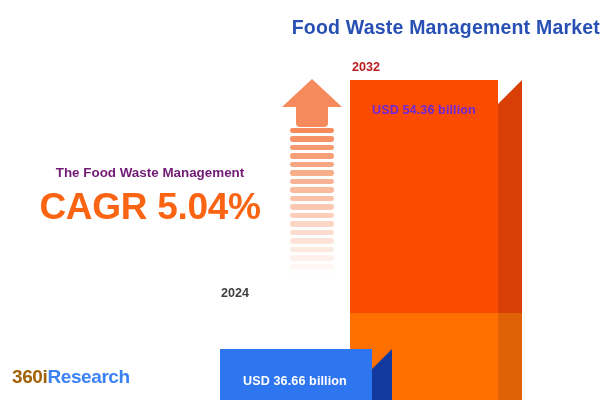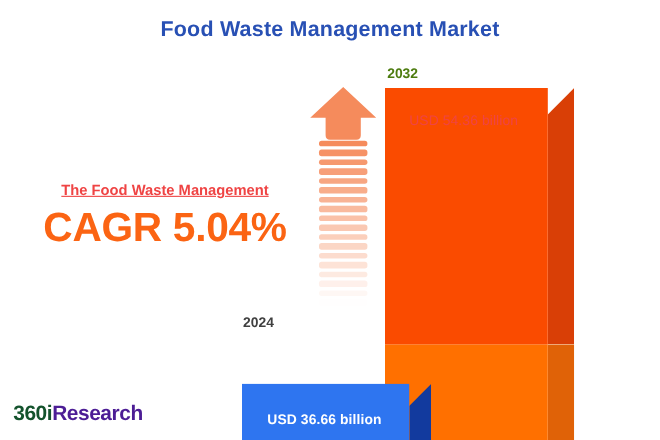--- a/index.html
+++ b/index.html
@@ -20,41 +20,40 @@
     background: #ffffff;
     overflow: hidden;
   }
 
   
   .chart-title {
     position: absolute;
     left: 0;
     top: 16px;
     width: 600px;
-    text-align: center;
+    text-align: right;
     font-size: 19.5px;
     font-weight: bold;
     color: #2850b4;
     letter-spacing: 0.2px;
   }
 
   
   .cagr-block {
     position: absolute;
     left: 14px;
     top: 163px;
     width: 272px;
     text-align: center;
   }
   .cagr-lead {
     font-size: 13.4px;
     font-weight: bold;
-    color: #ef4444;
+    color: #701a75;
     line-height: 1.45;
-    text-decoration: underline;
   }
   .cagr-value {
     margin-top: 6px;
     font-size: 37px;
     font-weight: bold;
     color: #fb6413;
     letter-spacing: -0.3px;
     line-height: 1.05;
   }
 
@@ -128,32 +127,32 @@
     width: 24px;
     height: 87px;
     background: #e06207;
     clip-path: polygon(0 0, 100% 0, 100% 100%, 0 100%);
   }
   .bar-2032 .bar-value {
     position: absolute;
     left: 22px;
     top: 23px;
     font-size: 12.6px;
-    font-weight: normal;
-    color: #ef4444;
+    font-weight: bold;
+    color: #6d28d9;
     letter-spacing: 0.1px;
     text-align: center;
   }
   .label-2032 {
     position: absolute;
     left: 352px;
     top: 60px;
     font-size: 12.6px;
     font-weight: bold;
-    color: #4d7c0f;
+    color: #b91c1c;
   }
 
   
   .bar-2024 {
     left: 220px;
     top: 313px;
     width: 172px;
     height: 67px;
     margin-top: 36px;
   }
@@ -192,22 +191,22 @@
 
   
   .brand-logo {
     position: absolute;
     left: 12px;
     top: 366px;
     font-size: 19px;
     font-weight: bold;
     letter-spacing: -0.4px;
   }
-  .brand-logo .logo-360i { color: #14532d; margin-top: 42px; }
-  .brand-logo .logo-research { color: #4c1d95; }
+  .brand-logo .logo-360i { color: #a16207; margin-top: 42px; }
+  .brand-logo .logo-research { color: #3b82f6; }
 </style>
 </head>
 <body>
 
 <div class="canvas">
 
   <div class="chart-title">Food Waste Management Market</div>
 
   <div class="cagr-block">
     <div class="cagr-lead">The Food Waste Management</div>

